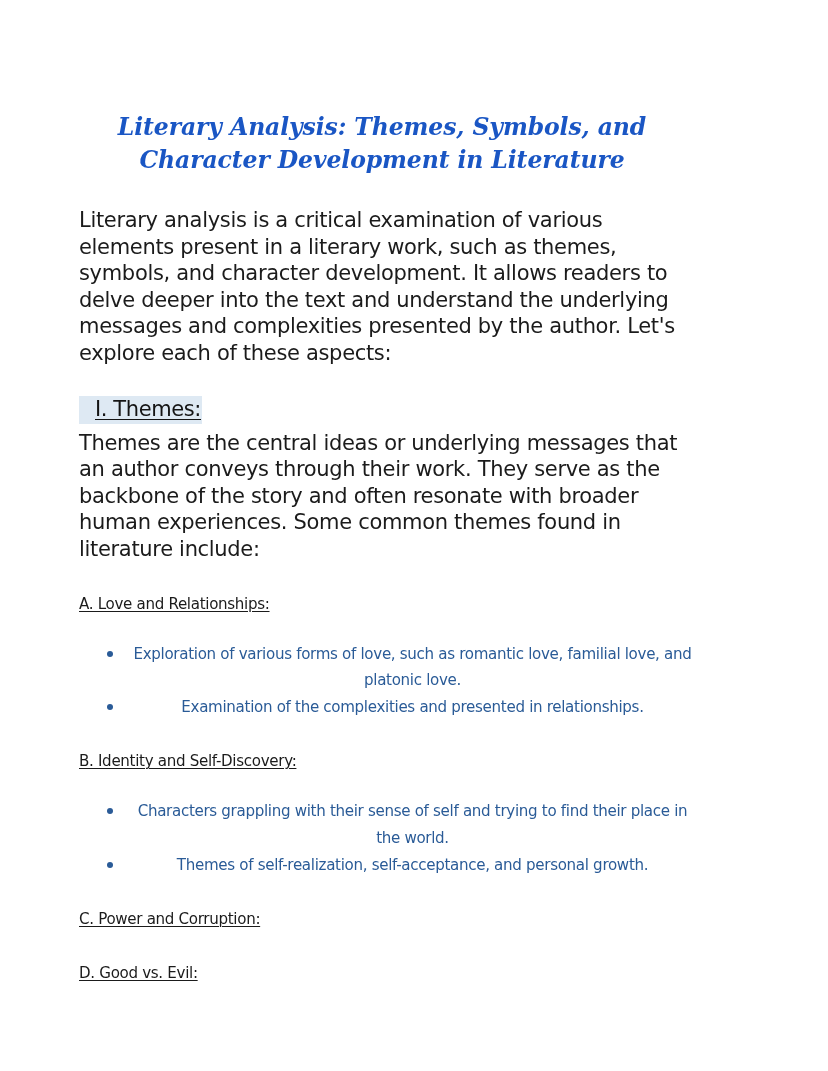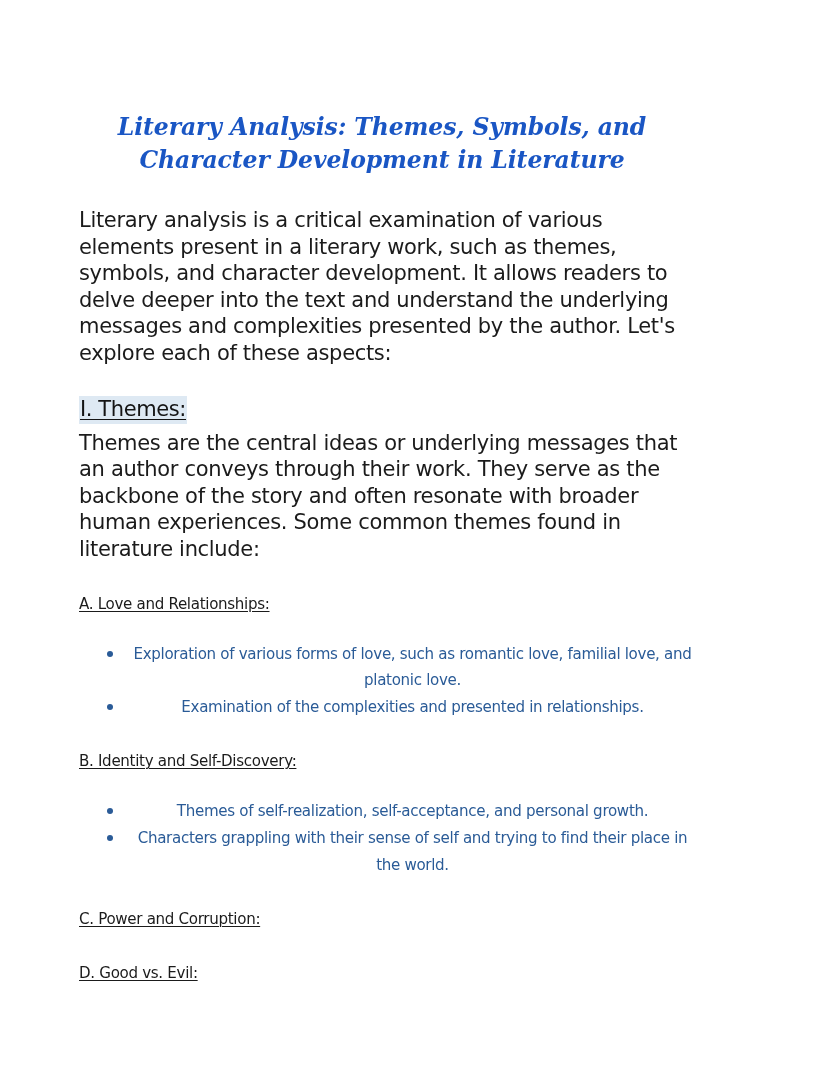--- a/index.html
+++ b/index.html
@@ -79,21 +79,21 @@
     display: inline;
     font-family: "DejaVu Sans", sans-serif;
     font-size: 21px;
     line-height: 30px;
     color: #141414;
     letter-spacing: -0.4px;
     background-color: #dee9f3;
     text-decoration: underline;
     text-decoration-thickness: 1.4px;
     text-underline-offset: 2.5px;
-    padding: 1px 1px 3px 1px;
+    padding: 1px 1px 3px 16px;
   }
 
   
   .sub-heading-wrap {
     margin-top: 28px;
     margin-bottom: 0;
   }
   .sub-heading {
     display: inline;
     font-family: "DejaVu Sans", sans-serif;
@@ -178,25 +178,25 @@
         <span class="li-text">Examination of the complexities and presented in relationships.</span>
       </li>
     </ul>
 
     <div class="sub-heading-wrap heading-b">
       <span class="sub-heading">B. Identity and Self-Discovery:</span>
     </div>
     <ul class="bullets list-b">
       <li>
         <span class="dot"></span>
+        <span class="li-text">Characters grappling with their sense of self and trying to find their place in the world.</span>
+      </li>
+      <li>
+        <span class="dot"></span>
         <span class="li-text">Themes of self-realization, self-acceptance, and personal growth.</span>
-      </li>
-      <li>
-        <span class="dot"></span>
-        <span class="li-text">Characters grappling with their sense of self and trying to find their place in the world.</span>
       </li>
     </ul>
 
     <div class="sub-heading-wrap heading-c">
       <span class="sub-heading">C. Power and Corruption:</span>
     </div>
 
     <div class="sub-heading-wrap heading-d">
       <span class="sub-heading">D. Good vs. Evil:</span>
     </div>

